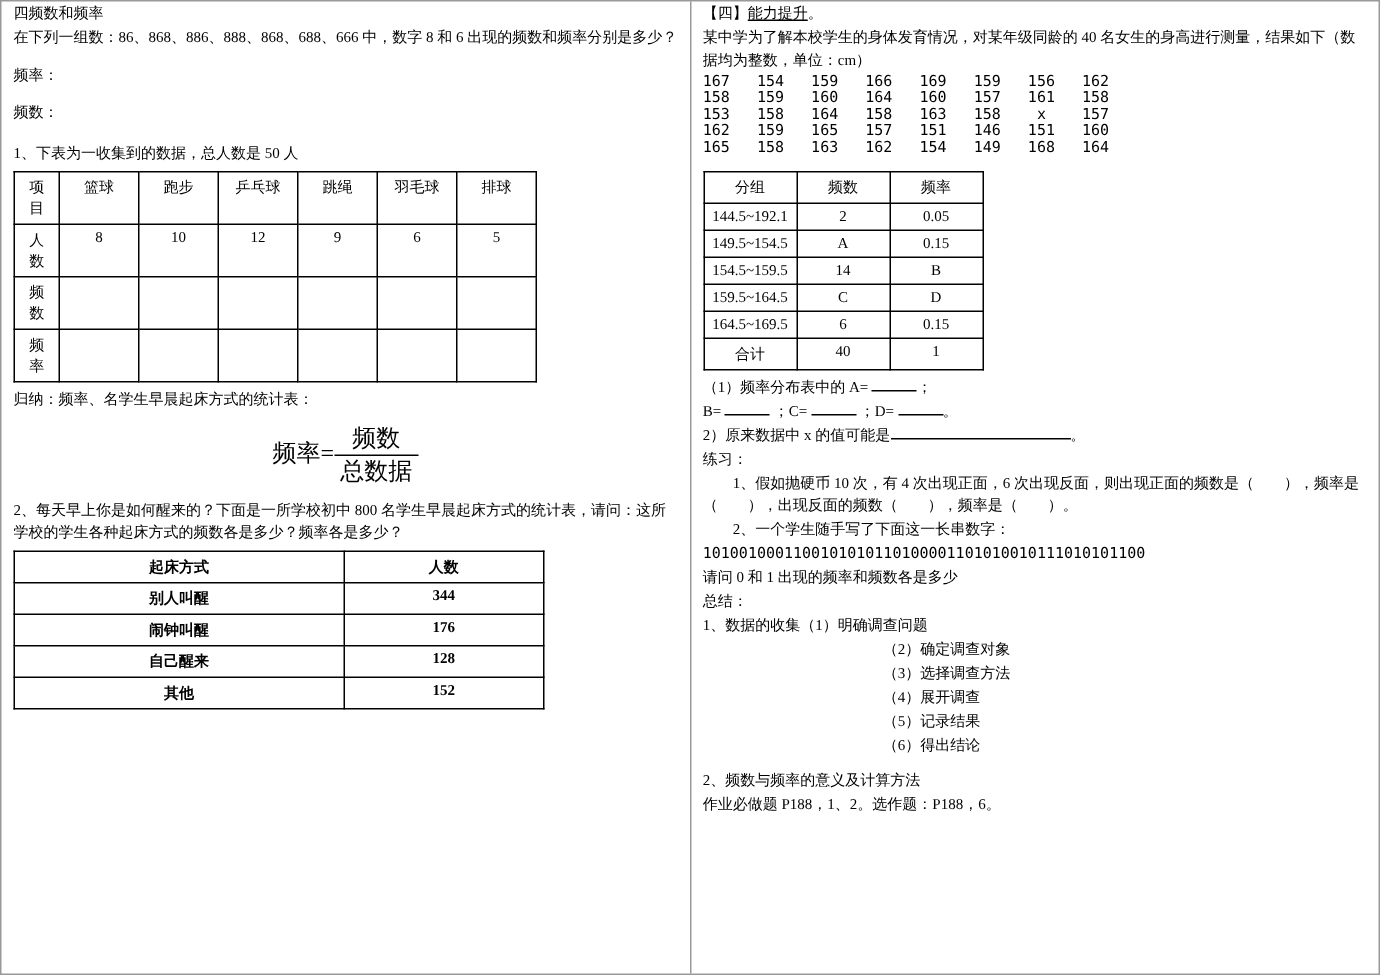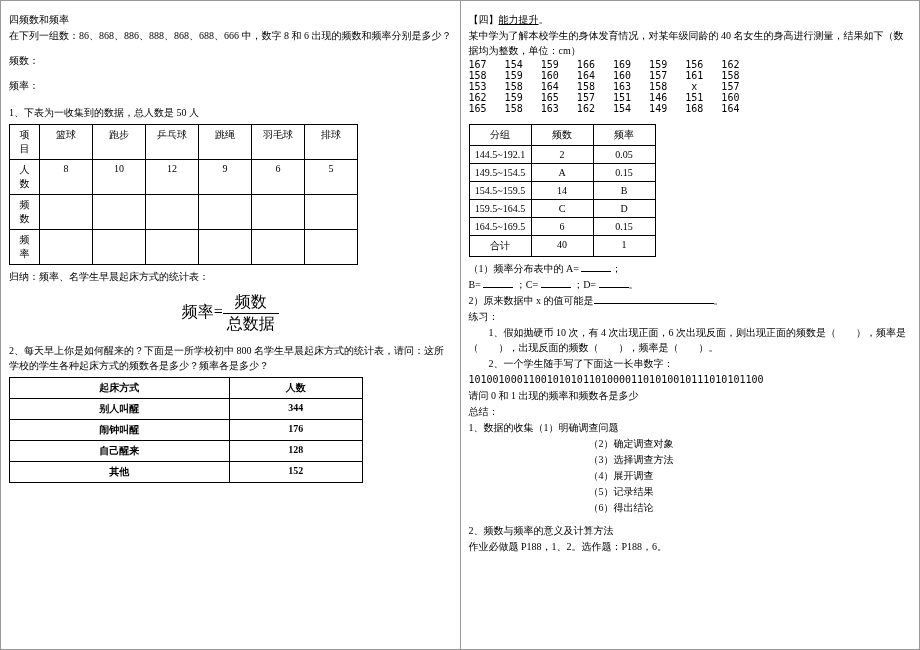--- a/index.html
+++ b/index.html
@@ -1,18 +1,18 @@
 <!DOCTYPE html>
 <html><head>
 <meta charset="utf-8">
 <style>
 * { box-sizing: border-box; margin: 0; padding: 0; }
 body { font-family: "SimSun", serif; font-size: 10px; background: #fff; width: 920px; height: 650px; position: relative; }
 .page { display: flex; width: 920px; height: 650px; border: 1px solid #999; }
-.col { flex: 1; border-right: 1px solid #999; padding: 10px 8px; position: relative; }
+.col { flex: 1; border-right: 1px solid #999; padding: 0 8px; position: relative; }
 .col:last-child { border-right: none; }
 .line { margin: 1px 0; line-height: 1.5; }
 .u { text-decoration: underline; }
 table.t { border-collapse: collapse; margin: 4px 0; }
 table.t td, table.t th { border: 1px solid #000; padding: 3px 5px; font-size: 10px; text-align: center; vertical-align: top; }
 .tbl1 td { width: 53px; height: 34px; }
 .tbl1 td.head { width: 30px; }
 .formula { font-size: 16px; text-align: center; margin: 8px 0; font-family: "SimSun", serif; }
 .frac { display: inline-block; vertical-align: middle; text-align: center; }
 .frac .num { display: block; border-bottom: 1px solid #000; padding: 0 4px; }
@@ -24,22 +24,22 @@
 .blank { display: inline-block; border-bottom: 1px solid #000; min-width: 30px; height: 10px; vertical-align: baseline; }
 .datarow { font-family: monospace; font-size: 10px; white-space: pre; }
 </style>
 </head>
 <body>
 
 <div class="page">
   <div class="col">
     <div class="line">四频数和频率</div>
     <div class="line">在下列一组数：86、868、886、888、868、688、666 中，数字 8 和 6 出现的频数和频率分别是多少？</div>
+    <div class="line" style="margin-top:10px">频率：</div>
     <div class="line" style="margin-top:10px">频数：</div>
-    <div class="line" style="margin-top:10px">频率：</div>
     <div class="line" style="margin-top:12px">1、下表为一收集到的数据，总人数是 50 人</div>
 
     <table class="t tbl1">
       <tbody>
           <tr>
         <td class="head">项目</td>
         <td>篮球</td>
         <td>跑步</td>
         <td>乒乓球</td>
         <td>跳绳</td>

